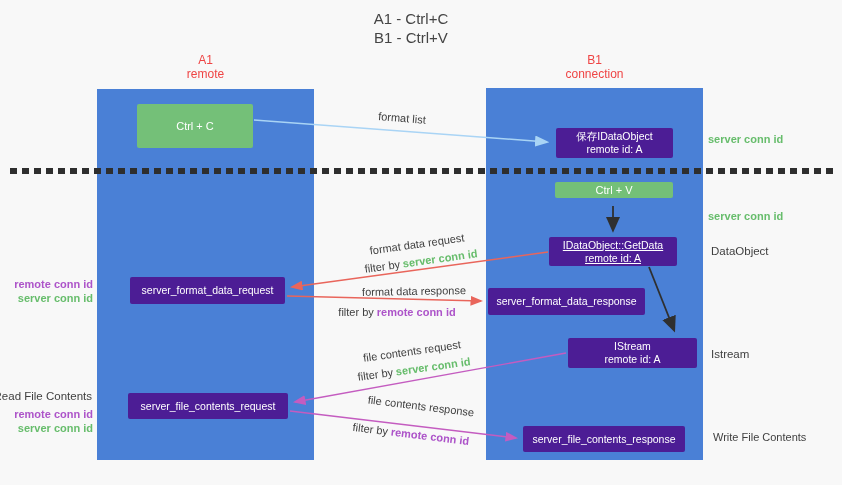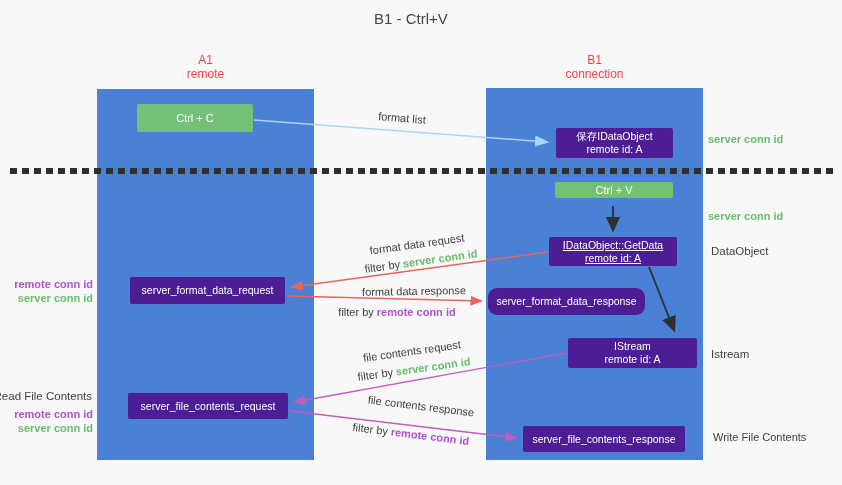--- a/index.html
+++ b/index.html
@@ -40,20 +40,21 @@
   .green-t{color:#67bd6c;font-weight:bold;}
   .purple-t{color:#ad54c9;font-weight:bold;}
   .filter-pre{margin-right:3px;}
   .right-align{text-align:right;}
   svg.arrows{left:0;top:0;width:842px;height:485px;pointer-events:none;}
 </style>
 </head>
 <body>
 
 <div class="abs title">
+  <div>A1 - Ctrl+C</div>
   <div>B1 - Ctrl+V</div>
 </div>
 
 <div class="abs col-header" style="left:97px;">
   <div>A1</div>
   <div>remote</div>
 </div>
 <div class="abs col-header" style="left:486px;">
   <div>B1</div>
   <div>connection</div>
@@ -81,21 +82,21 @@
   </defs>
   <line x1="254" y1="120" x2="547" y2="142" stroke="#a9d4f5" stroke-width="1.6" marker-end="url(#m-blue)"></line>
   <line x1="613" y1="206" x2="613" y2="230" stroke="#2f2f2f" stroke-width="1.8" marker-end="url(#m-black)"></line>
   <line x1="649" y1="267" x2="674" y2="330" stroke="#2f2f2f" stroke-width="1.8" marker-end="url(#m-black)"></line>
   <line x1="548" y1="252" x2="292" y2="287" stroke="#e9655b" stroke-width="1.4" marker-end="url(#m-red)"></line>
   <line x1="287" y1="296" x2="481" y2="301" stroke="#e9655b" stroke-width="1.4" marker-end="url(#m-red)"></line>
   <line x1="566" y1="353" x2="295" y2="402" stroke="#c45cc0" stroke-width="1.4" marker-end="url(#m-mag)"></line>
   <line x1="290" y1="411" x2="516" y2="438" stroke="#c45cc0" stroke-width="1.4" marker-end="url(#m-mag)"></line>
 </svg>
 
-<div class="abs box green" style="left:137px;top:104px;width:116px;height:28px;font-size:11px;">
+<div class="abs box green" style="left:137px;top:104px;width:116px;height:44px;font-size:11px;">
   <span>Ctrl + C</span>
 </div>
 
 <div class="abs box orange" style="left:556px;top:128px;width:117px;height:30px;">
   <span>保存IDataObject</span>
   <span>remote id: A</span>
 </div>
 
 <div class="abs box green" style="left:555px;top:182px;width:118px;height:16px;font-size:11px;">
   <span>Ctrl + V</span>
@@ -103,21 +104,21 @@
 
 <div class="abs box orange" style="left:549px;top:237px;width:128px;height:29px;text-decoration:underline;">
   <span>IDataObject::GetData</span>
   <span>remote id: A</span>
 </div>
 
 <div class="abs box orange" style="left:130px;top:277px;width:155px;height:27px;">
   <span>server_format_data_request</span>
 </div>
 
-<div class="abs box orange" style="left:488px;top:288px;width:157px;height:27px;border-radius:9px;">
+<div class="abs box orange" style="left:488px;top:288px;width:157px;height:27px;">
   <span>server_format_data_response</span>
 </div>
 
 <div class="abs box orange" style="left:568px;top:338px;width:129px;height:30px;">
   <span>IStream</span>
   <span>remote id: A</span>
 </div>
 
 <div class="abs box orange" style="left:128px;top:393px;width:160px;height:26px;">
   <span>server_file_contents_request</span>

